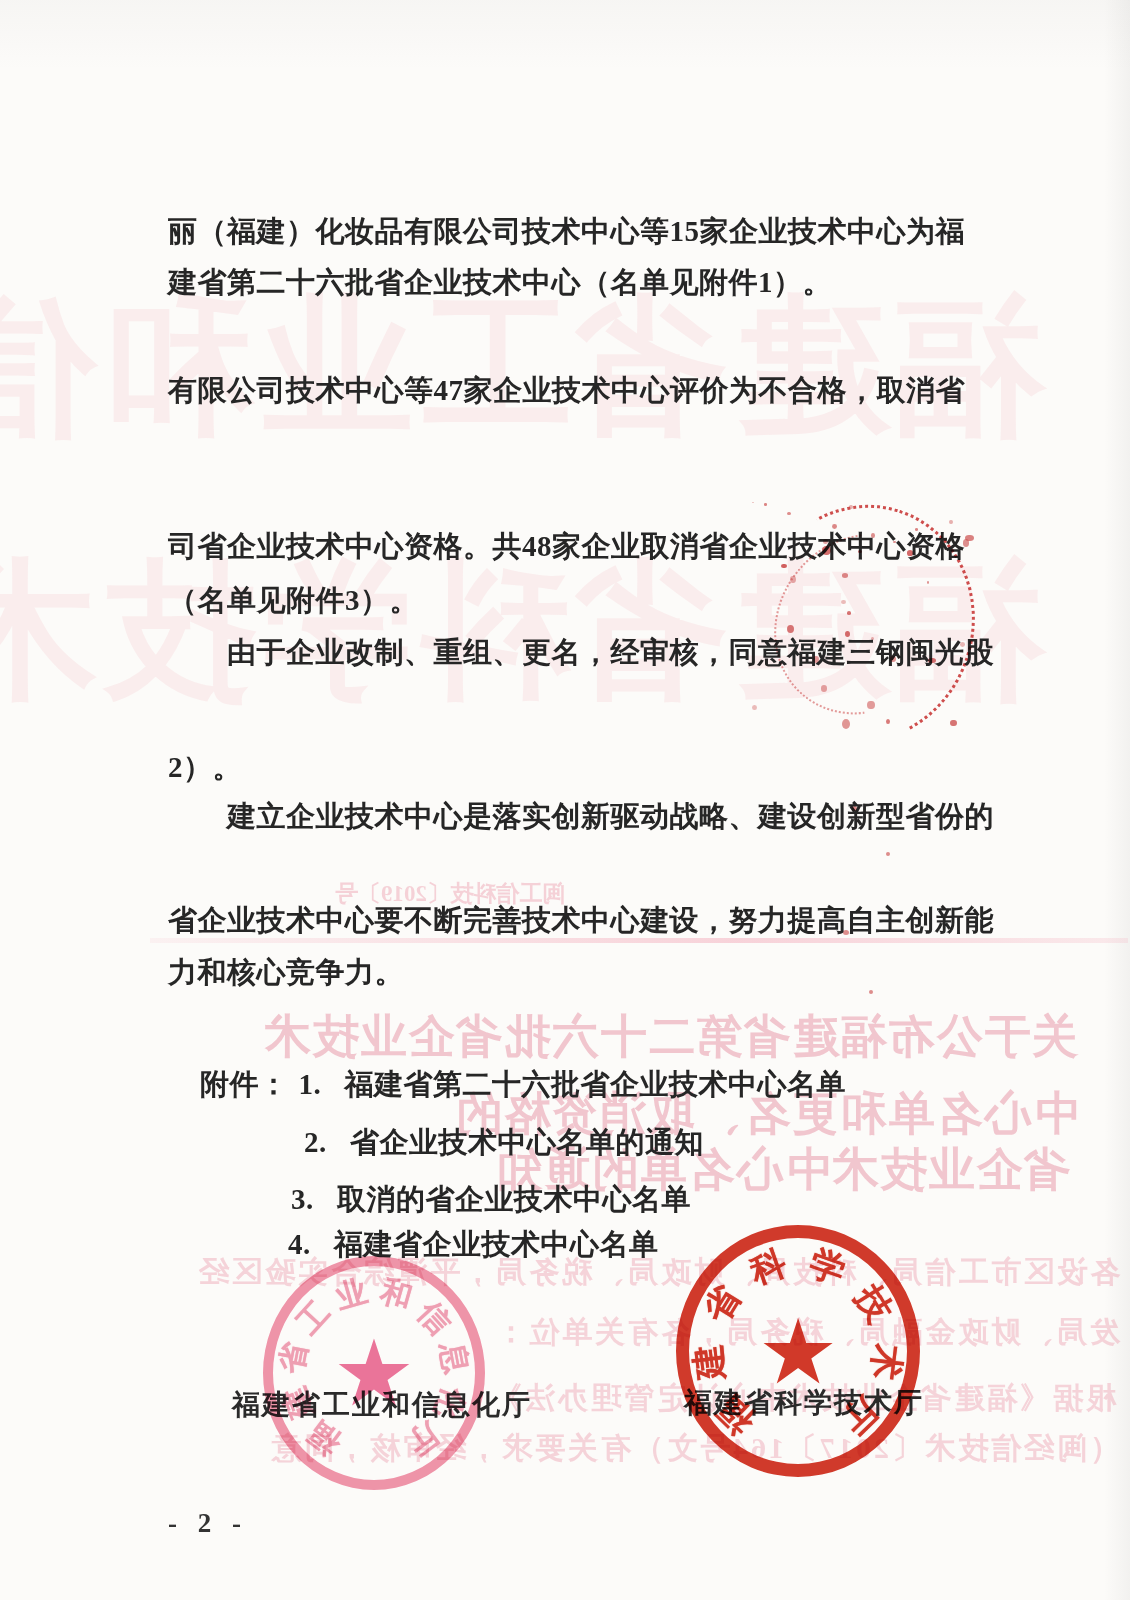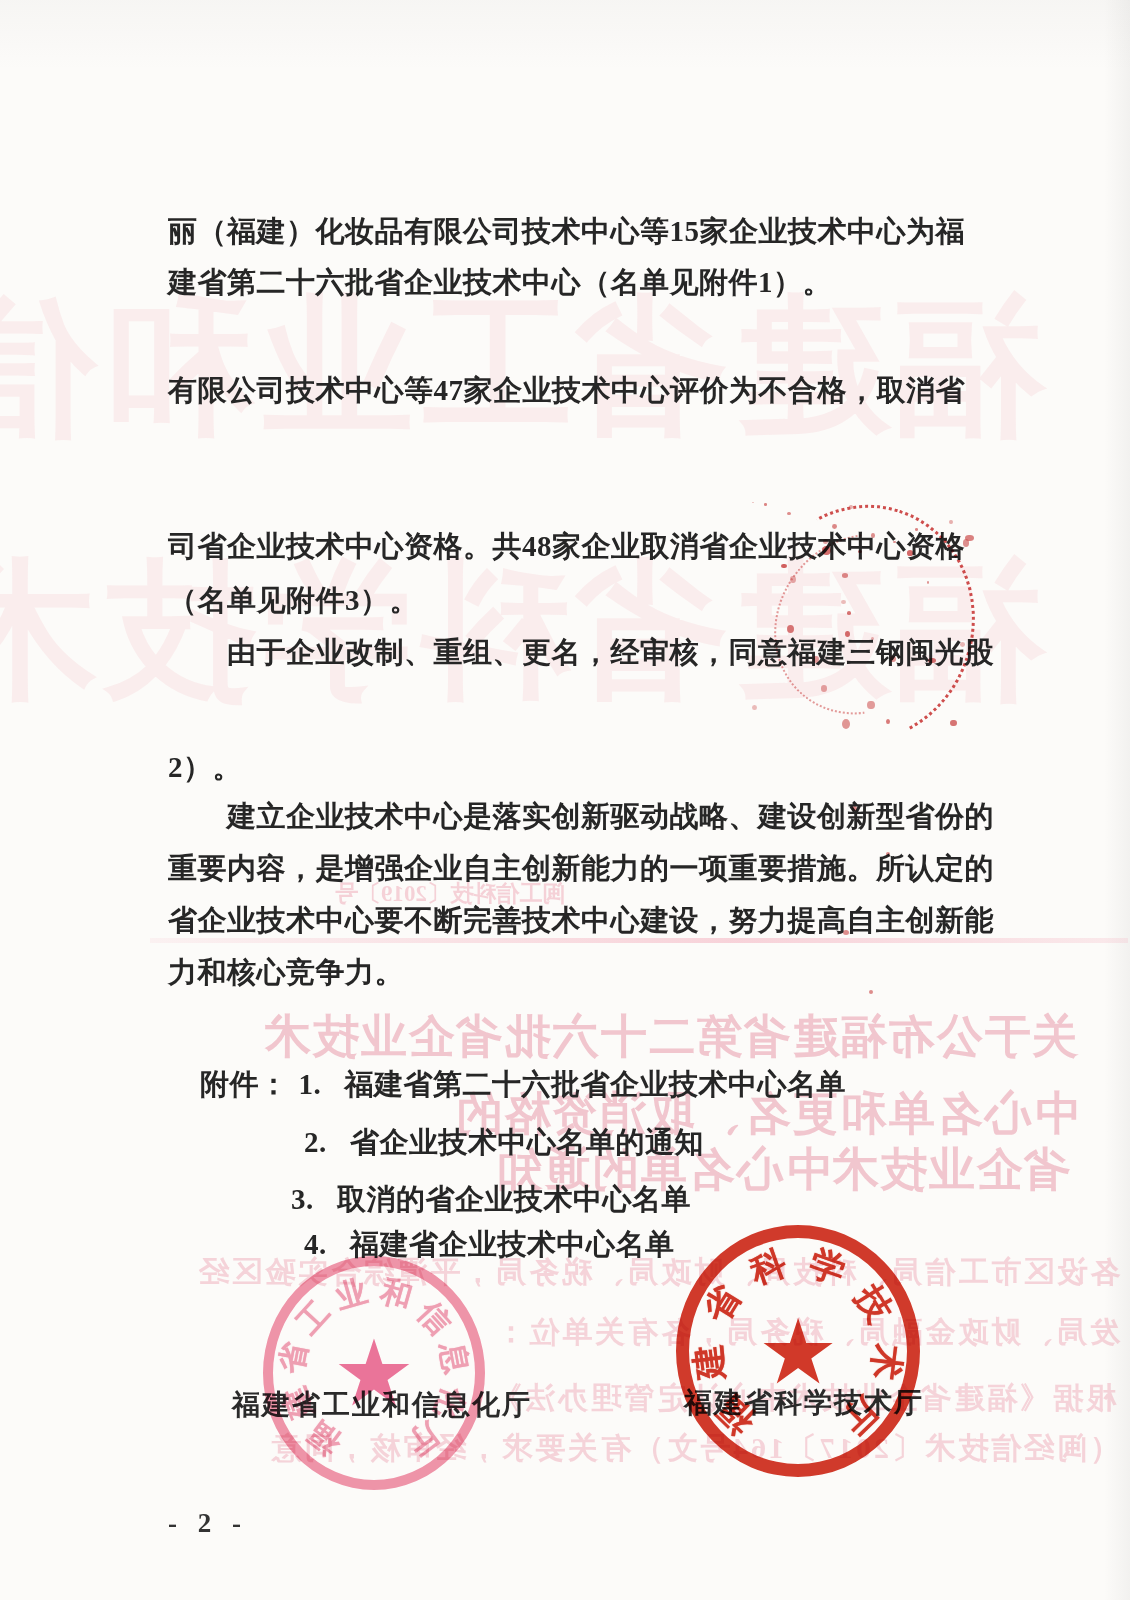--- a/index.html
+++ b/index.html
@@ -89,34 +89,33 @@
   <div class="bleed bleed-line" style="top:1428px;right:10px">（闽经信技术〔2017〕164号文）有关要求，经审核，同意</div>
 
   <div class="bline" style="top:212px">丽（福建）化妆品有限公司技术中心等15家企业技术中心为福</div>
   <div class="bline" style="top:263px">建省第二十六批省企业技术中心（名单见附件1）。</div>
   <div class="bline" style="top:371px">有限公司技术中心等47家企业技术中心评价为不合格，取消省</div>
   <div class="bline" style="top:527px">司省企业技术中心资格。共48家企业取消省企业技术中心资格</div>
   <div class="bline" style="top:581px">（名单见附件3）。</div>
   <div class="bline indent" style="top:633px">由于企业改制、重组、更名，经审核，同意福建三钢闽光股</div>
   <div class="bline" style="top:748px">2）。</div>
   <div class="bline indent" style="top:797px">建立企业技术中心是落实创新驱动战略、建设创新型省份的</div>
-  <div class="bline" style="top:849px">重要内容，是增强企业自主创新能力的一项重要措施。所认定的</div>
   <div class="bline" style="top:901px">省企业技术中心要不断完善技术中心建设，努力提高自主创新能</div>
   <div class="bline" style="top:953px">力和核心竞争力。</div>
 
   <div class="att-row" style="left:200px;top:1065px">
     <span class="att-label">附件：</span><span class="att-no">1.</span><span>福建省第二十六批省企业技术中心名单</span>
   </div>
   <div class="att-row" style="left:304px;top:1123px">
     <span class="att-no">2.</span><span>省企业技术中心名单的通知</span>
   </div>
   <div class="att-row" style="left:291px;top:1180px">
     <span class="att-no">3.</span><span>取消的省企业技术中心名单</span>
   </div>
-  <div class="att-row" style="left:304px;top:1225px">
+  <div class="att-row" style="left:288px;top:1225px">
     <span class="att-no">4.</span><span>福建省企业技术中心名单</span>
   </div>
 
   <div class="sig" style="left:232px;top:1386px">福建省工业和信息化厅</div>
   <div class="sig" style="left:684px;top:1384px">福建省科学技术厅</div>
 
   <div class="pagenum">- 2 -</div>
 
   <div class="seal seal-fragment" id="fragSeal">
     <div class="frag-arc1"></div>

